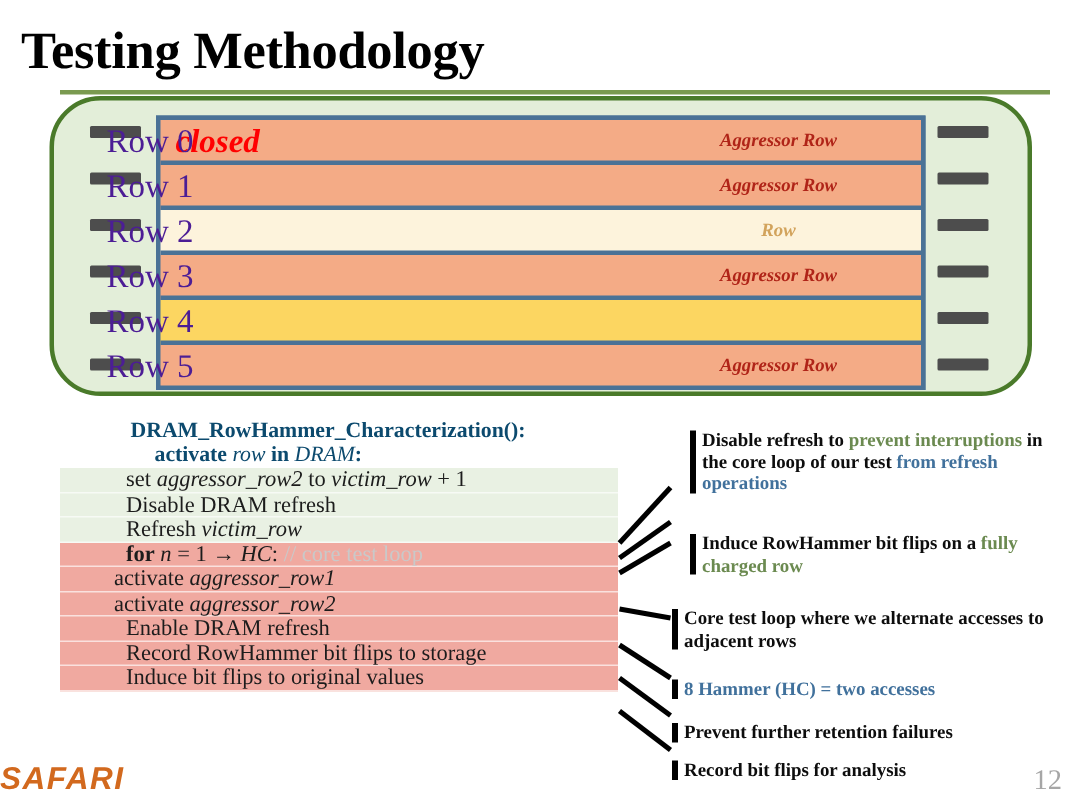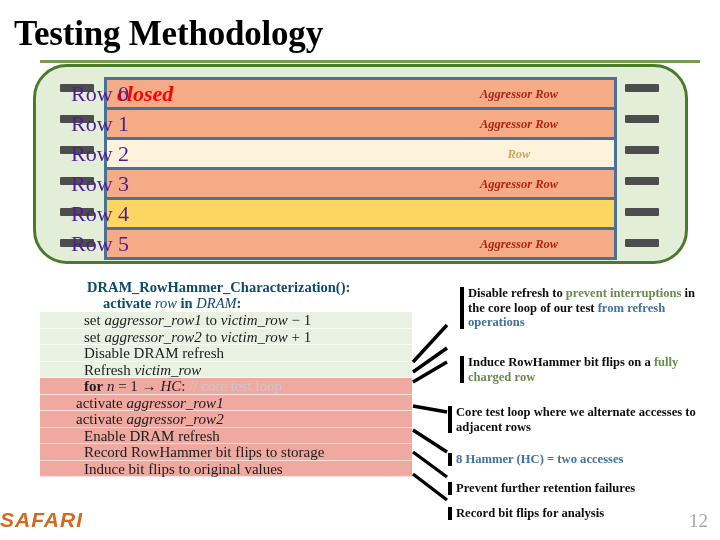--- a/index.html
+++ b/index.html
@@ -253,21 +253,20 @@
       <div class="row-label" style="color: rgb(176, 36, 24);">Aggressor Row</div>
     </div>
   </div>
 
 <div id="code-block">
   <div class="code-head">DRAM_RowHammer_Characterization():</div>
   <div class="code-head indent1">
     <span class="kw">activate</span> <em>row</em> in <em>DRAM</em>:
   </div>
   <div id="code-lines">
-      <div class="code-line tint-green ind0">set <em>aggressor_row1</em> to <em>victim_row</em> − 1</div>
       <div class="code-line tint-green ind0">set <em>aggressor_row2</em> to <em>victim_row</em> + 1</div>
       <div class="code-line tint-green ind0">Disable DRAM refresh</div>
       <div class="code-line tint-green ind0">Refresh <em>victim_row</em></div>
       <div class="code-line tint-red ind0"><b>for</b> <em>n</em> = 1 → <em>HC</em>: <span class="comment">// core test loop</span></div>
       <div class="code-line tint-red ind2">activate <em>aggressor_row1</em></div>
       <div class="code-line tint-red ind2">activate <em>aggressor_row2</em></div>
       <div class="code-line tint-red ind0">Enable DRAM refresh</div>
       <div class="code-line tint-red ind0">Record RowHammer bit flips to storage</div>
       <div class="code-line tint-red ind0">Induce bit flips to original values</div>
     </div>

